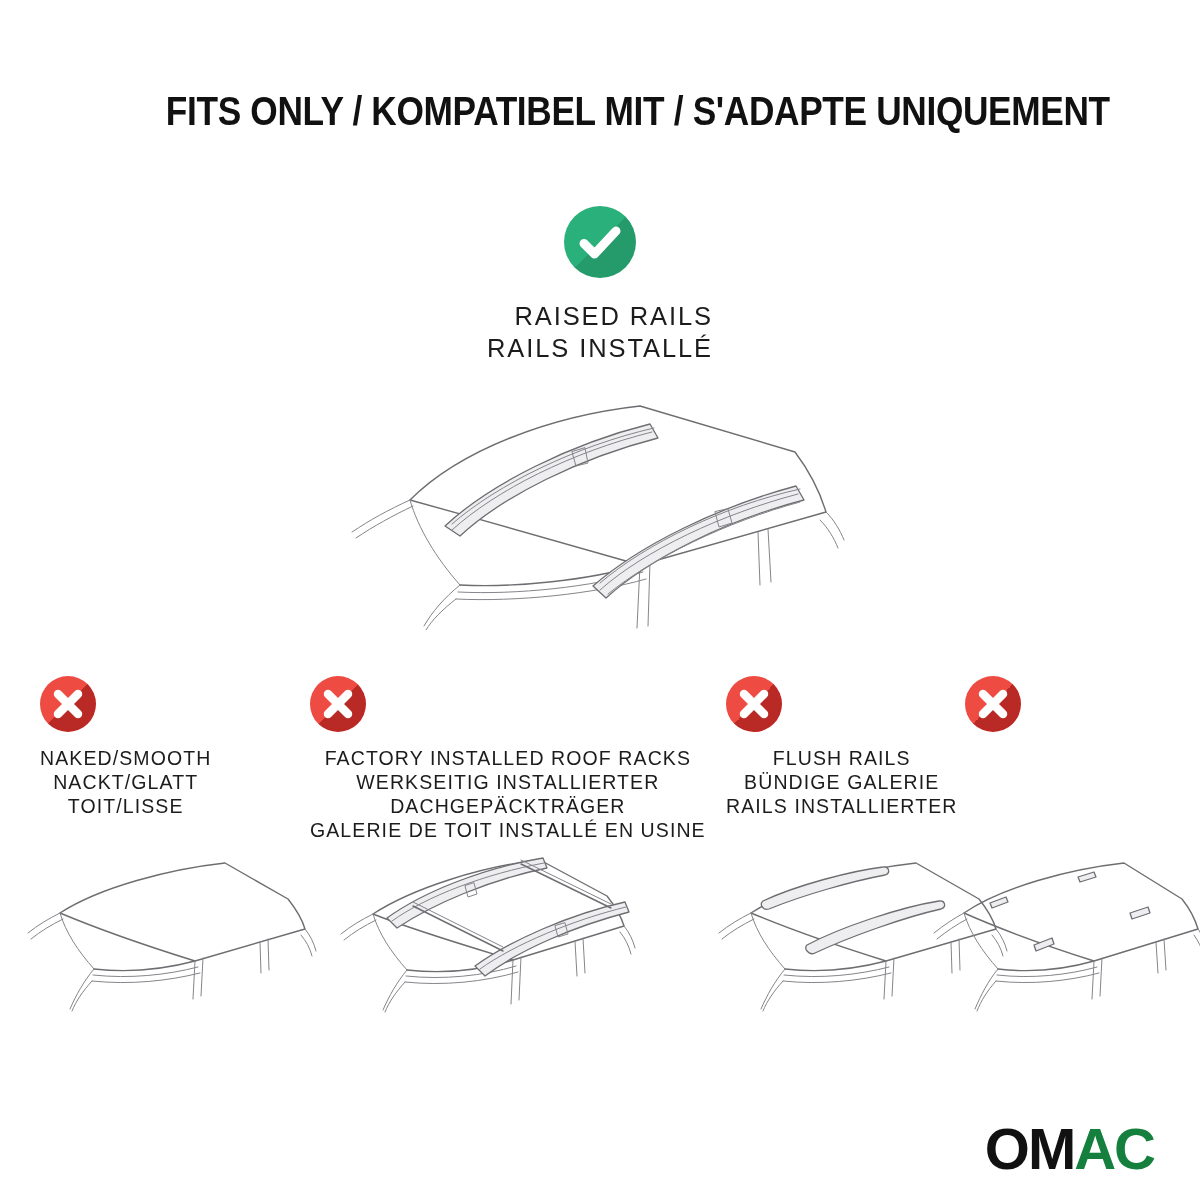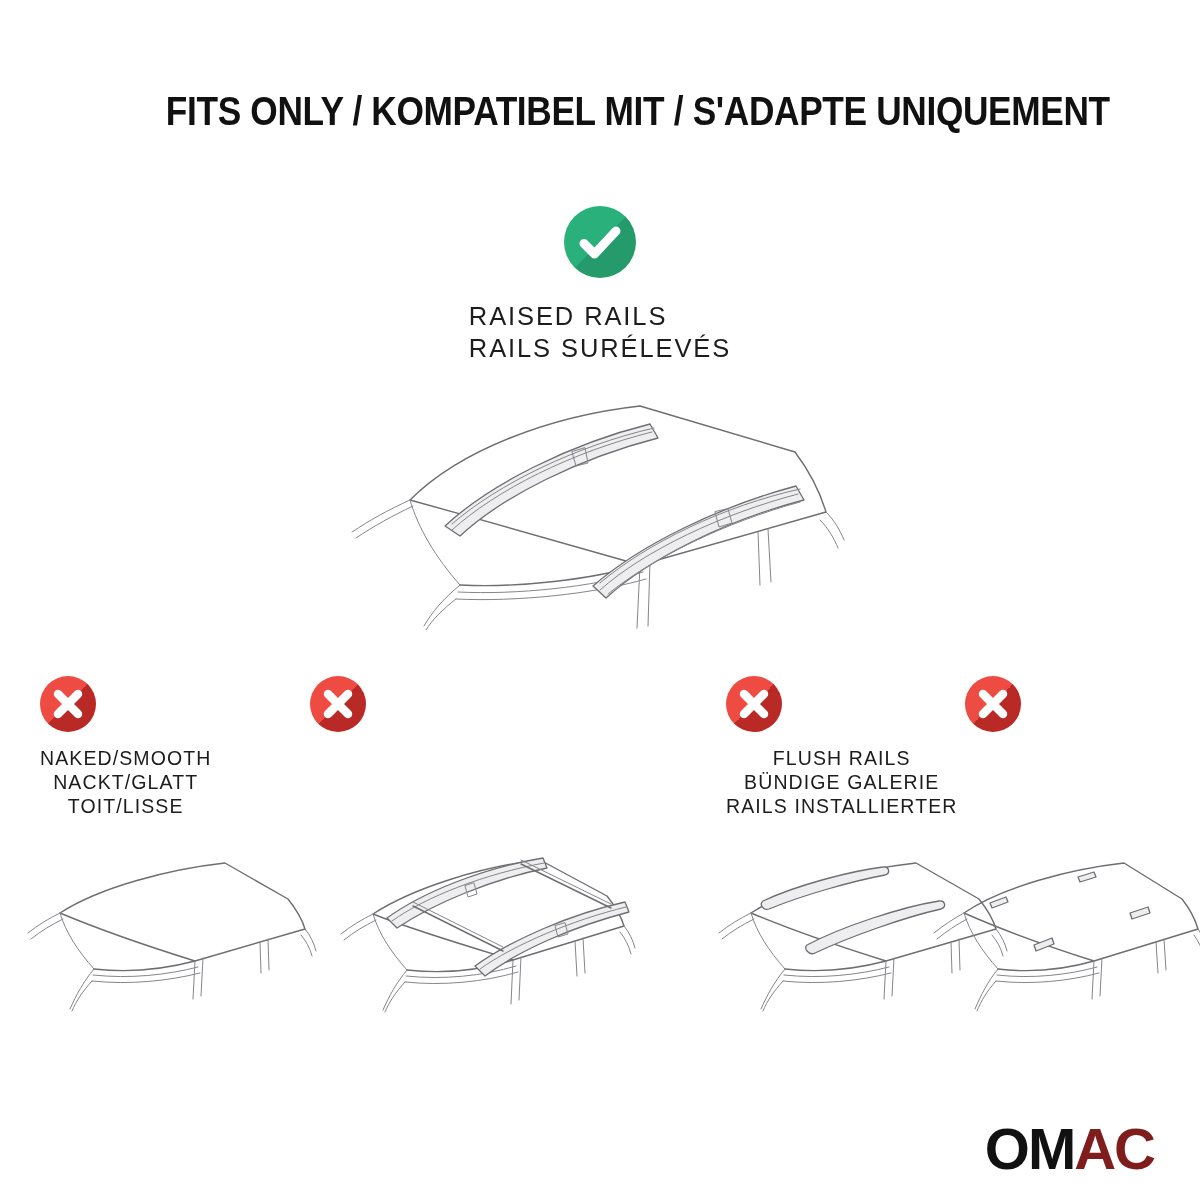--- a/index.html
+++ b/index.html
@@ -76,21 +76,21 @@
     top: 206px;
     width: 1200px;
     display: flex;
     flex-direction: column;
     align-items: center;
   }
   .main-block .badge { width: 72px; height: 72px; }
 
   .main-labels {
     margin-top: 22px;
-    text-align: left;
+    text-align: right;
   }
   .main-labels .lbl {
     font-size: 25.5px;
     letter-spacing: 1.9px;
     line-height: 32px;
     color: #1c1c1c;
     white-space: nowrap;
   }
 
   .main-art {
@@ -149,21 +149,21 @@
     bottom: 22px;
     font-weight: bold;
     font-size: 58px;
     letter-spacing: -2px;
     line-height: 1;
     display: flex;
     align-items: baseline;
     margin-top: 6px;
   }
   .logo .om { color: #111111; }
-  .logo .ac { color: #7f1d1d; }
+  .logo .ac { color: #15803d; }
 
   .art line, .art path, .art polyline {
     fill: none;
     stroke: #6e6e72;
     stroke-width: 1.4;
     stroke-linecap: round;
     stroke-linejoin: round;
   }
   .art .thin { stroke-width: 1; stroke: #85858a; }
   .art .fillpale { fill: #eeeef0; stroke: #6e6e72; stroke-width: 1.3; }
@@ -179,21 +179,21 @@
 
   <div class="badge badge-green">
     <div class="shadow-layer"></div>
     <svg viewBox="0 0 72 72" aria-hidden="true">
       <path d="M20 37.5 L30.5 48 L52 25" fill="none" stroke="#ffffff" stroke-width="9" stroke-linecap="round" stroke-linejoin="round"></path>
     </svg>
   </div>
 
   <div class="main-labels">
     <div class="lbl">RAISED RAILS</div>
-    <div class="lbl">RAILS SURÉLEVÉS</div>
+    <div class="lbl">RAILS INSTALLÉ</div>
   </div>
 
   <svg class="art main-art" viewBox="0 0 520 250" preserveAspectRatio="xMidYMid meet">
 
     <path d="M70 120 C 120 70, 210 36, 300 26 L 455 72 C 470 92, 480 112, 486 132
              L 300 185 C 240 168, 150 142, 70 120 Z" fill="#ffffff" stroke="#6e6e72" stroke-width="1.4"></path>
 
     <path d="M70 120 C 48 130, 30 140, 12 152" class="thin"></path>
     <path d="M73 126 C 52 136, 34 146, 16 158" class="thin"></path>
 
@@ -262,20 +262,26 @@
     </svg>
   </div>
 
   <div class="col col-2">
     <div class="badge badge-red">
       <div class="shadow-layer"></div>
       <svg viewBox="0 0 56 56" aria-hidden="true">
         <path d="M18 18 L38 38 M38 18 L18 38" fill="none" stroke="#ffffff" stroke-width="8.5" stroke-linecap="round"></path>
       </svg>
     </div>
+    <div class="col-labels">
+      <div class="lbl">FACTORY INSTALLED ROOF RACKS</div>
+      <div class="lbl">WERKSEITIG INSTALLIERTER</div>
+      <div class="lbl">DACHGEPÄCKTRÄGER</div>
+      <div class="lbl">GALERIE DE TOIT INSTALLÉ EN USINE</div>
+    </div>
     <svg class="art col-art" viewBox="0 0 330 195" preserveAspectRatio="xMidYMid meet">
       <path d="M48 78 C 88 52, 158 30, 215 24 L 282 60 C 290 70, 296 80, 299 90
                L 188 124 C 142 110, 88 94, 48 78 Z" fill="#ffffff" stroke="#6e6e72" stroke-width="1.4"></path>
       <path d="M48 78 C 36 84, 26 90, 16 98" class="thin"></path>
       <path d="M51 84 C 39 90, 29 96, 19 104" class="thin"></path>
       <path d="M48 78 C 54 98, 66 116, 82 134" class="thin"></path>
       <path d="M82 134 C 118 138, 156 134, 188 124" stroke="#6e6e72" stroke-width="1.4" fill="none"></path>
       <path d="M81 140 C 118 144, 158 140, 191 130" class="thin"></path>
       <path d="M80 146 C 118 150, 159 146, 193 136" class="thin"></path>
       <path d="M82 134 C 72 146, 64 160, 58 174" class="thin"></path>

